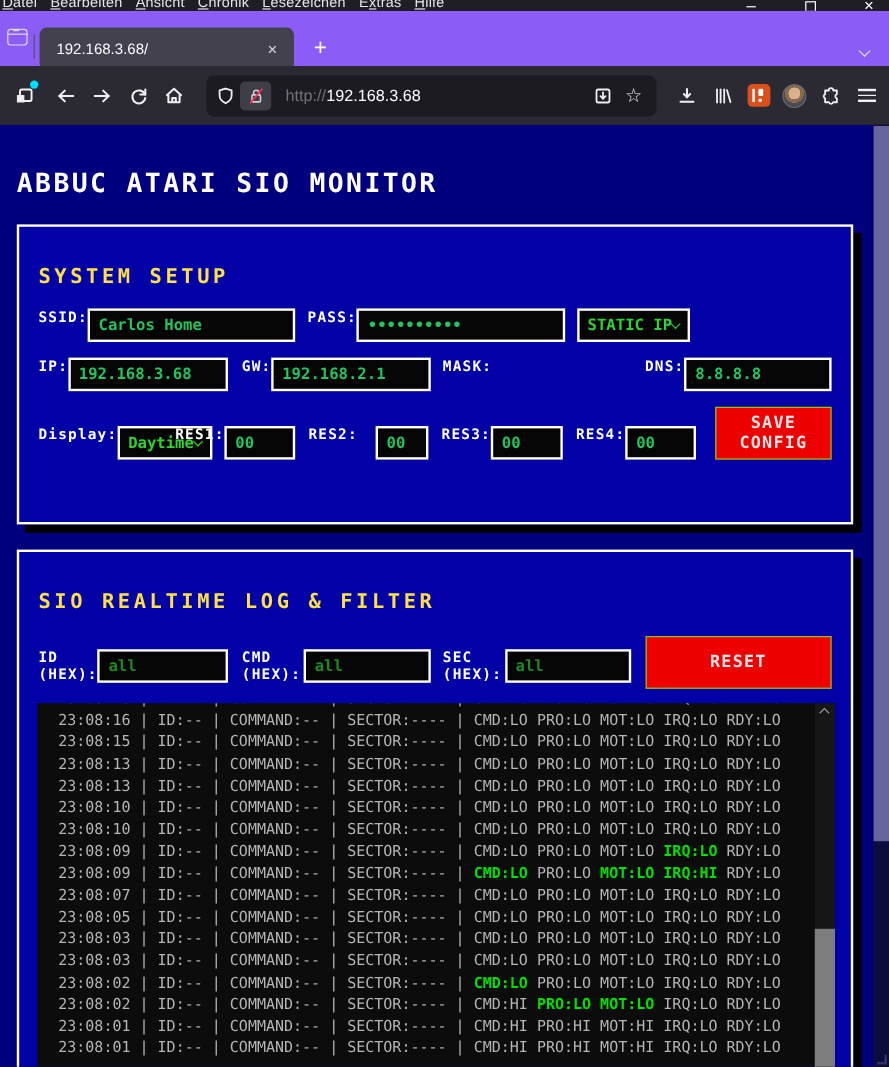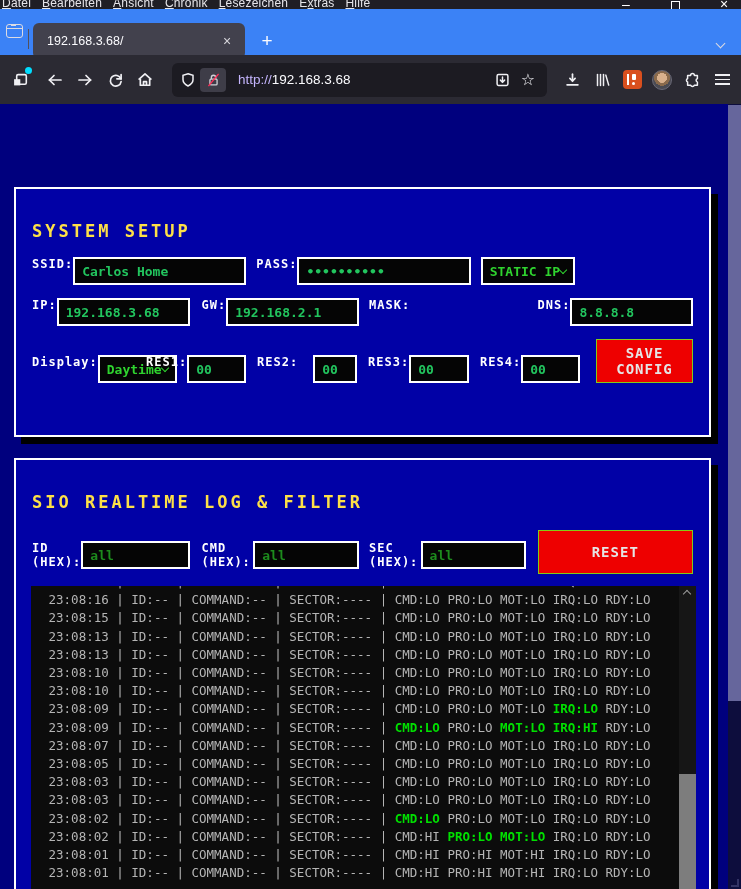--- a/index.html
+++ b/index.html
@@ -12,21 +12,21 @@
   .menu-items { position:absolute; top:-7px; left:2px; white-space:nowrap; }
   .menu-item { color:#e6e5ea; font-size:12px; margin-right:11px; letter-spacing:.2px; }
   .menu-item u { text-decoration:underline; text-underline-offset:1px; }
   .win-controls { position:absolute; top:-3px; right:0; display:flex; gap:27px;
                   padding-right:6px; color:#fff; }
   .win-btn { width:22px; height:14px; display:flex; align-items:center; justify-content:center;
              font-size:14px; color:#fff; }
   .win-max-glyph { width:9px; height:9px; border:1.4px solid #fff; margin-top:2px; }
 
   .tabbar { position:absolute; top:9px; left:0; width:741px; height:46px;
-            background:#3b82f6; z-index:20; }
+            background:#8b5cf6; z-index:20; }
   .ffview-btn { position:absolute; left:5px; top:13px; width:20px; height:19px; }
   .ffview-glyph { position:absolute; left:1px; top:2px; width:17px; height:14px;
                   border:1.6px solid #dcdbe2; border-radius:3px; }
   .ffview-glyph::before { content:""; position:absolute; left:-1px; right:-1px; top:3px;
                           border-top:1.6px solid #dcdbe2; }
   .ffview-glyph::after { content:""; position:absolute; left:4px; top:-0.5px; width:5px;
                          border-top:1.6px solid #dcdbe2; }
   .tab-sep { position:absolute; left:28px; top:20px; width:1px; height:20px; background:#52515c; }
   .tab { position:absolute; left:33px; top:14px; width:212px; height:36px;
          background:#42414d; border-radius:6px; display:flex; align-items:center;
@@ -46,21 +46,21 @@
   .nav-icon { width:30px; height:30px; display:flex; align-items:center; justify-content:center;
               position:relative; flex:none; }
   .nav-icon svg { display:block; }
   .notif-dot { position:absolute; right:3px; top:2px; width:7px; height:7px;
                border-radius:50%; background:#00ddff; }
   .urlbar { height:34px; flex:1; margin:0 10px 0 12px; background:#1c1b22; border-radius:6px;
             display:flex; align-items:center; padding:0 6px 0 8px; min-width:0; }
   .perm-chip { background:#3e3d48; border-radius:4px; width:26px; height:24px;
                display:flex; align-items:center; justify-content:center; margin:0 4px; }
   .url-text { flex:1; font-size:13.5px; white-space:nowrap; overflow:hidden; margin-left:8px; }
-  .url-scheme { color:#c4b5fd; }
+  .url-scheme { color:#737373; }
   .url-host { color:#fbfbfe; }
   .star-glyph { color:#f0f0f4; font-size:16px; font-family:"DejaVu Sans", sans-serif; }
   .ext-icon { width:19px; height:19px; border-radius:4px; background:#d94f1e; position:relative; }
   .ext-icon i { position:absolute; background:#fff; }
   .avatar { width:20px; height:20px; border-radius:50%;
             background:radial-gradient(circle at 50% 38%, #d9b08c 0 34%, #8a6a4c 35% 55%, #4a4a52 56% 100%);
             border:1px solid #6a6977; }
   .hamburger { width:15px; height:11px; display:flex; flex-direction:column; justify-content:space-between; }
   .hamburger i { height:1.7px; background:#f0f0f4; }
 
@@ -231,20 +231,21 @@
   <div class="nav-icon" style="margin-right:4px;">
     <span class="hamburger">
         <i></i>
         <i></i>
         <i></i>
       </span>
   </div>
 </div>
 
 <div class="page">
+  <div class="page-title">ABBUC ATARI SIO MONITOR</div>
 
   <div class="panel panel-setup">
     <div class="panel-heading">SYSTEM SETUP</div>
 
     <div class="frow" style="margin-top:16px;">
       <div class="fcol" style="width:215px; margin-right:10px;">
         <span class="flabel">SSID:</span>
         <input class="tinput" value="Carlos Home" style="">
       </div>
       <div class="fcol" style="width:215px; margin-right:10px;">

